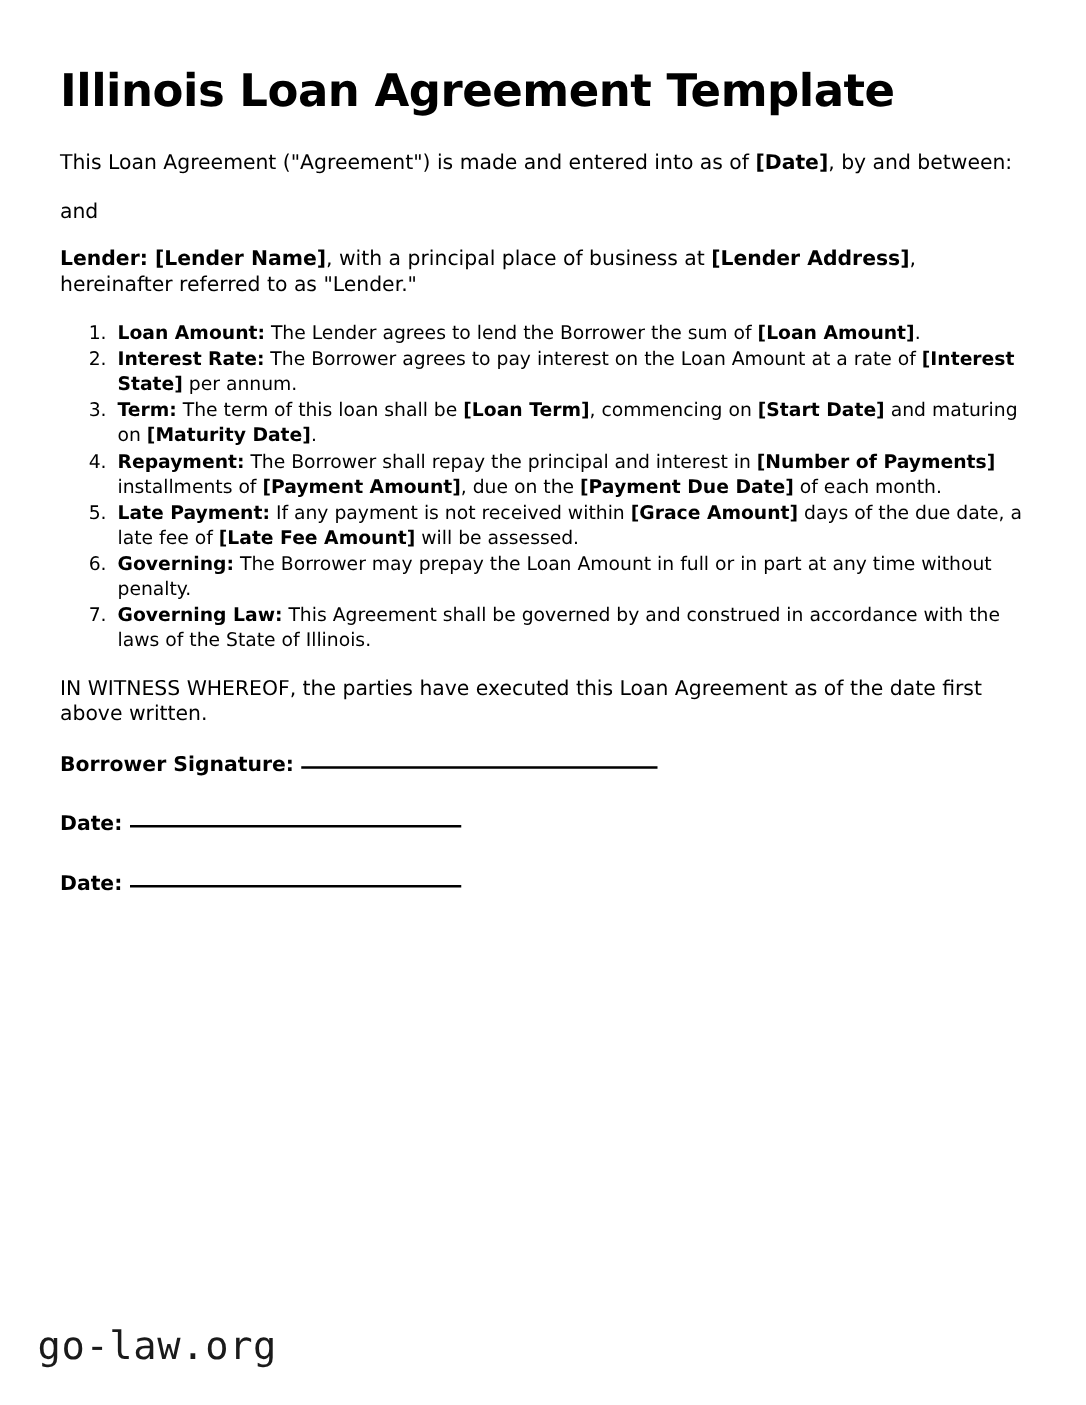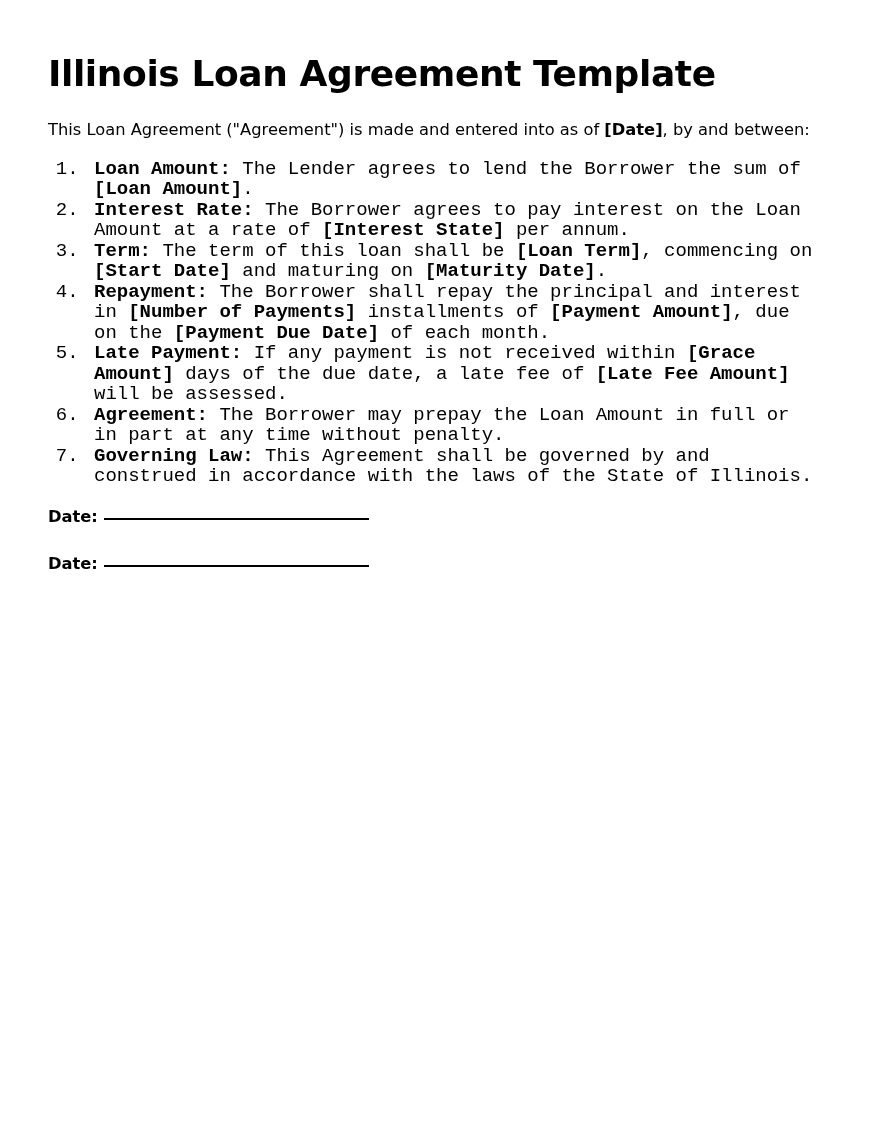--- a/index.html
+++ b/index.html
@@ -42,24 +42,23 @@
     line-height: 20.5px;
     margin: 0 0 18px 0;
     text-align: left;
   }
   p.para:last-child { margin-bottom: 0; }
   b, .b { font-weight: bold; }
 
   ol.terms {
     margin: 0 0 18px 0;
     padding: 0 0 0 42px;
-    font-size: 19px;
+    font-size: 15px;
     line-height: 20.5px;
     list-style-position: outside;
-    font-family: Liberation Mono, monospace;
   }
   ol.terms > li {
     margin: 0;
     padding-left: 4px;
   }
 
   .sig-block {
     margin-top: 20px;
   }
   .sig-line {
@@ -94,34 +93,39 @@
 <body>
 
 <div class="page">
   <div class="content">
 
     <h1 class="doc-title">Illinois Loan Agreement Template</h1>
 
     <p class="para"><span>This Loan Agreement ("Agreement") is made and entered into as of </span><b>[Date]</b><span>, by and between:</span></p>
 
 
+    <p class="para">and</p>
 
+    <p class="para"><b>Lender: [Lender Name]</b><span>, with a principal place of business at </span><b>[Lender Address]</b><span>, hereinafter referred to as "Lender."</span></p>
 
 
     <ol class="terms">
         <li><b>Loan Amount:</b><span> The Lender agrees to lend the Borrower the sum of </span><b>[Loan Amount]</b><span>.</span></li>
         <li><b>Interest Rate:</b><span> The Borrower agrees to pay interest on the Loan Amount at a rate of </span><b>[Interest State]</b><span> per annum.</span></li>
         <li><b>Term:</b><span> The term of this loan shall be </span><b>[Loan Term]</b><span>, commencing on </span><b>[Start Date]</b><span> and maturing on </span><b>[Maturity Date]</b><span>.</span></li>
         <li><b>Repayment:</b><span> The Borrower shall repay the principal and interest in </span><b>[Number of Payments]</b><span> installments of </span><b>[Payment Amount]</b><span>, due on the </span><b>[Payment Due Date]</b><span> of each month.</span></li>
         <li><b>Late Payment:</b><span> If any payment is not received within </span><b>[Grace Amount]</b><span> days of the due date, a late fee of </span><b>[Late Fee Amount]</b><span> will be assessed.</span></li>
-        <li><b>Agreement:</b><span> The Borrower may prepay the Loan Amount in full or in part at any time without penalty.</span></li>
+        <li><b>Governing:</b><span> The Borrower may prepay the Loan Amount in full or in part at any time without penalty.</span></li>
         <li><b>Governing Law:</b><span> This Agreement shall be governed by and construed in accordance with the laws of the State of Illinois.</span></li>
       </ol>
 
+    <p class="para">IN WITNESS WHEREOF, the parties have executed this Loan Agreement as of the date first above written.</p>
 
     <div class="sig-block">
+        <div class="sig-line"><span>Borrower Signature:</span><span class="rule rule-long"></span></div>
         <div class="sig-line"><span>Date:</span><span class="rule rule-short"></span></div>
         <div class="sig-line"><span>Date:</span><span class="rule rule-short"></span></div>
       </div>
 
   </div>
 
+  <div class="footer-mark">go-law.org</div>
 </div>
 
 </body></html>

